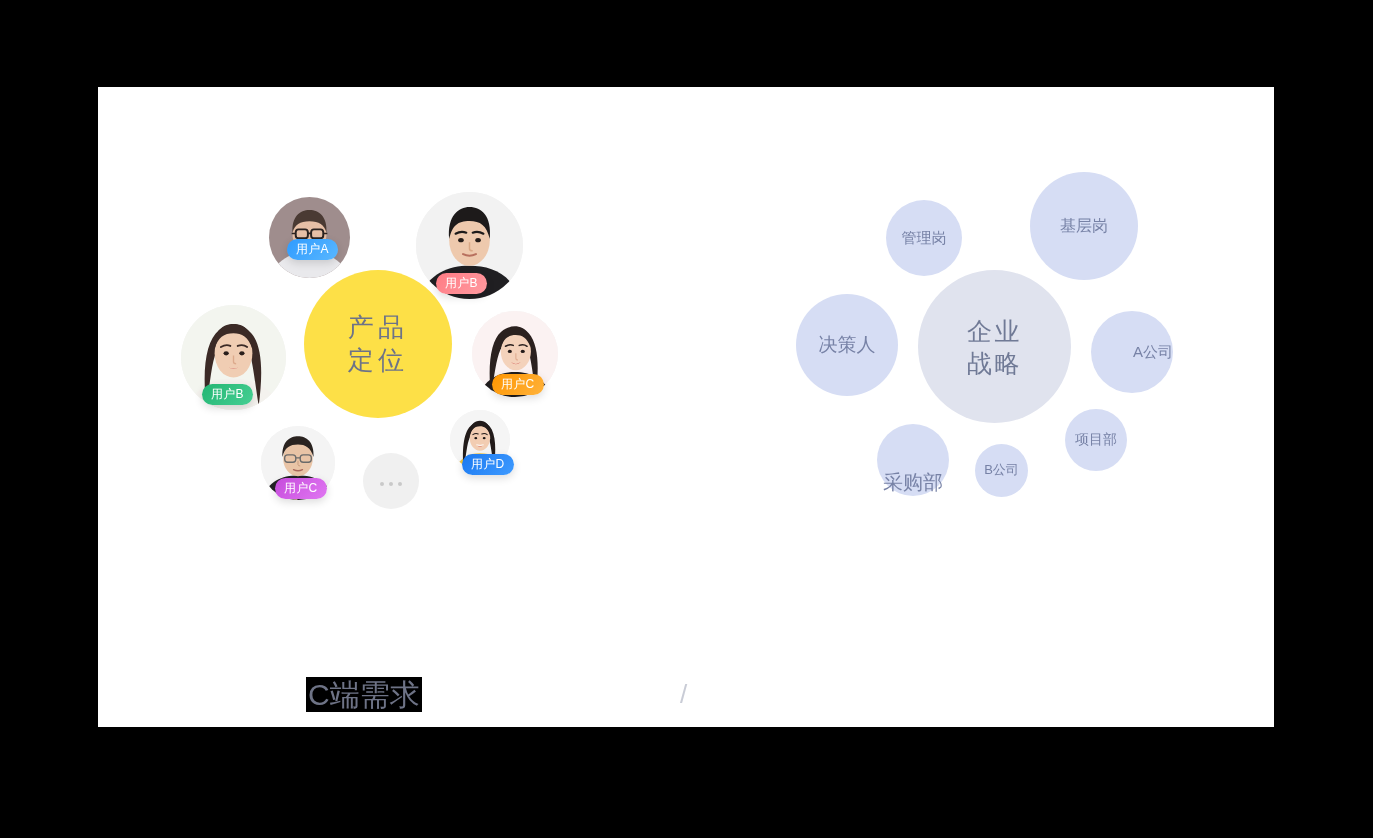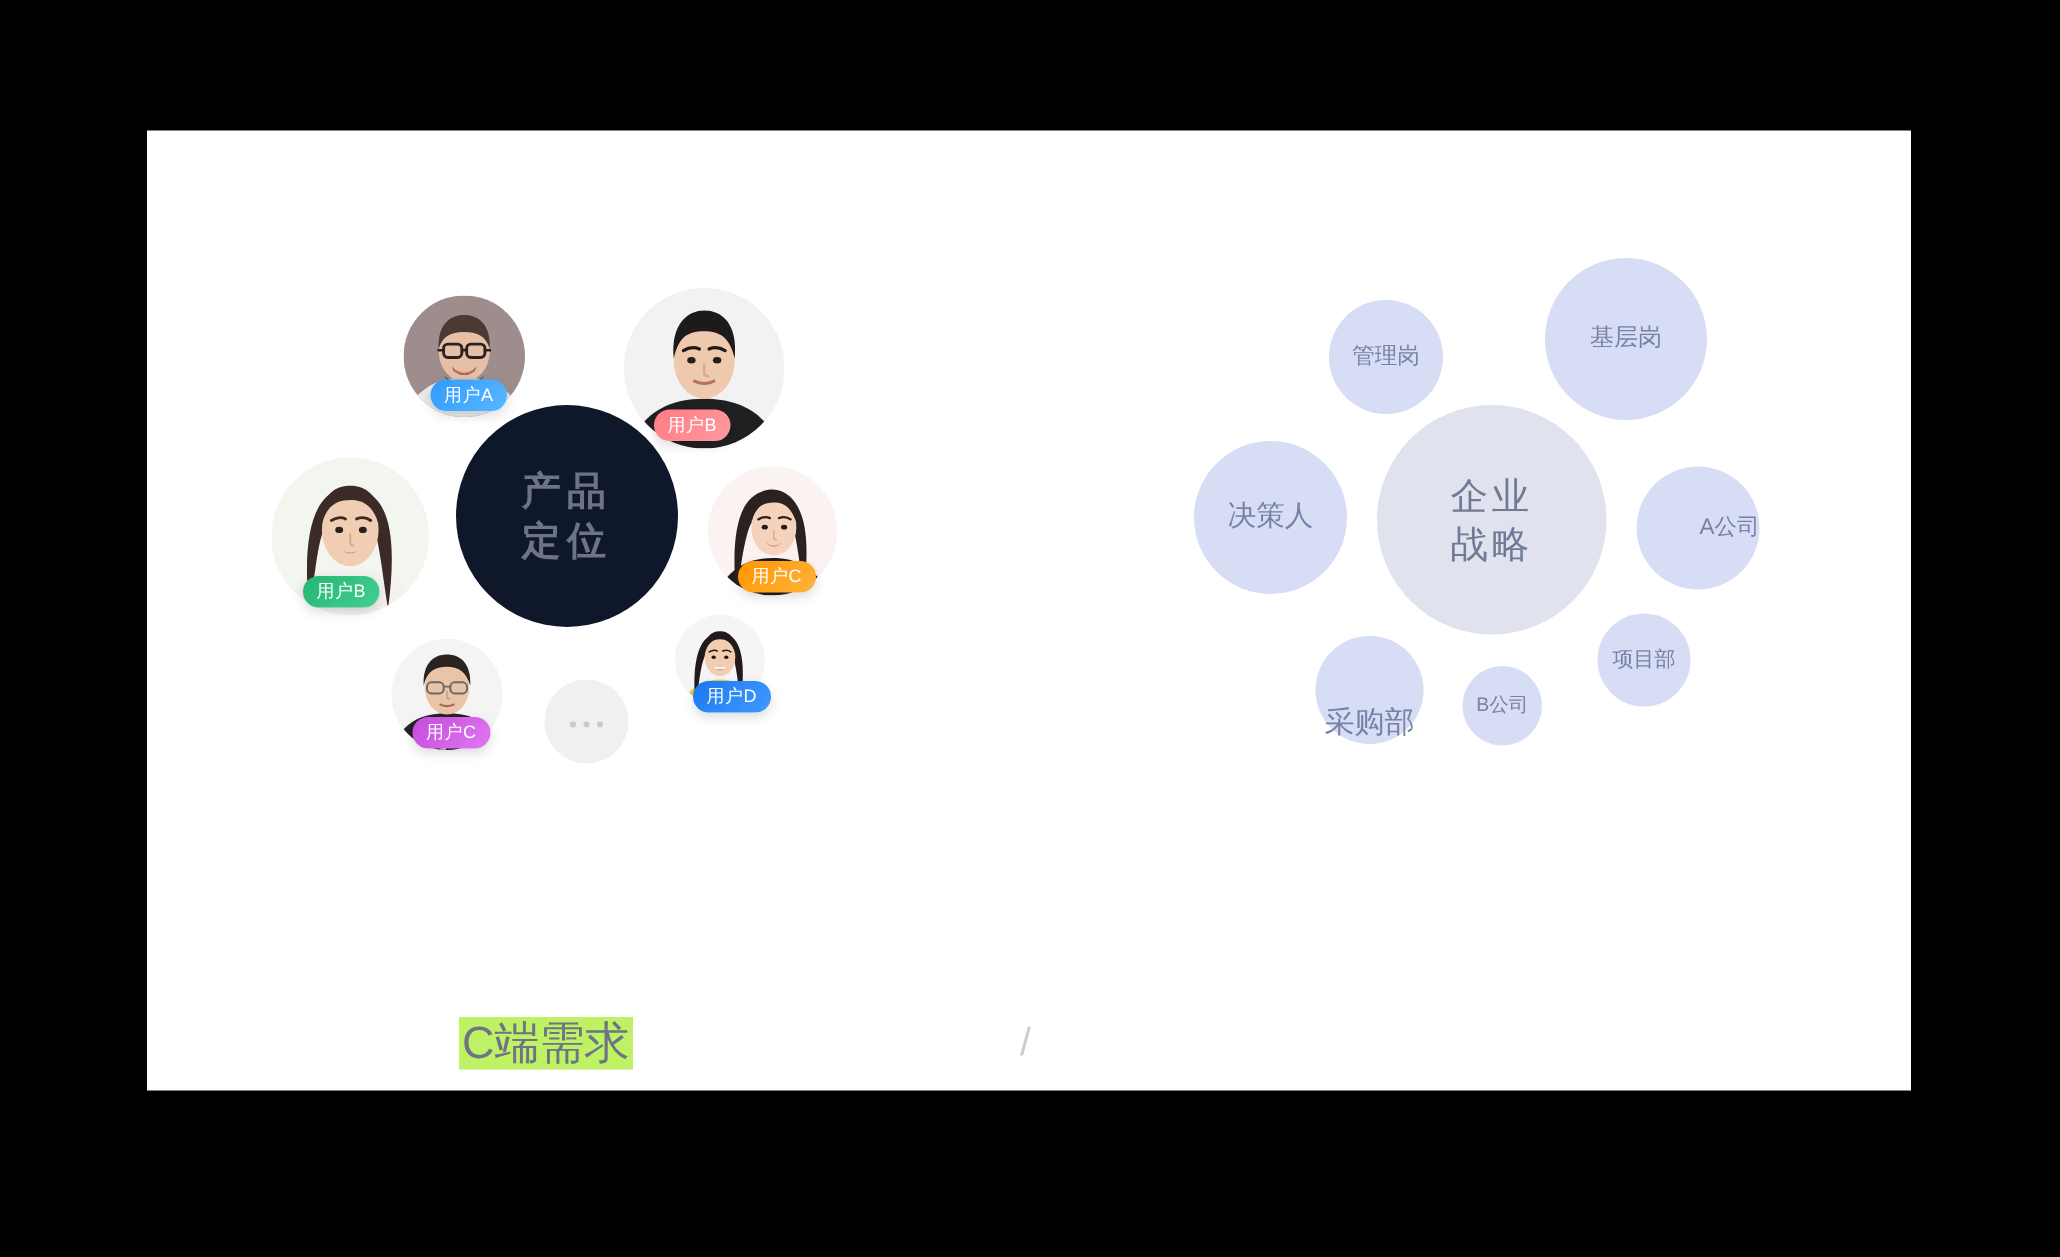--- a/index.html
+++ b/index.html
@@ -7,21 +7,21 @@
 
   .stage{position:relative;width:1373px;height:838px;background:#000;}
 
   .panel{position:absolute;left:98px;top:87px;width:1176px;height:640px;background:#fff;overflow:hidden;}
 
   
   .bubble{position:absolute;border-radius:50%;display:flex;align-items:center;justify-content:center;
           text-align:center;line-height:1.28;box-sizing:border-box;}
 
   
-  .c-core{background:#0f172a;color:#6d7388;font-weight:700;}
+  .c-core{background:#fde047;color:#6d7388;font-weight:400;}
   .c-core span{display:block;letter-spacing:.16em;}
 
   .dots{background:#f0f0f0;}
   .dots i{display:inline-block;width:4px;height:4px;border-radius:50%;background:#c9c9c9;margin:0 2.5px;}
 
   .avatar{position:absolute;border-radius:50%;}
   .avatar .ring{position:absolute;inset:0;border-radius:50%;overflow:hidden;background:#f4f4f4;
                 box-shadow:0 0 0 4px #fff;}
   .avatar svg{display:block;width:100%;height:100%;}
   .glow{position:absolute;border-radius:50%;filter:blur(13px);opacity:.5;z-index:-1;}
@@ -31,21 +31,21 @@
          font-size:12px;padding:0 9px;height:21px;letter-spacing:.3px;}
 
   
   .b-node{background:#d6ddf4;color:#7782a6;}
   .b-core{background:#e0e3ee;color:#707a96;}
   .b-core span{display:block;letter-spacing:.1em;}
 
   
   .foot{position:absolute;left:0;top:572px;width:1176px;height:70px;}
   .foot-label{position:absolute;font-size:30px;color:#6e7386;white-space:nowrap;}
-  .foot-label .hl{background:#bef264;padding:1px 2px;}
+  .foot-label .hl{background:#000000;padding:1px 2px;}
   .foot-sep{position:absolute;font-size:26px;color:#c9ccd6;}
 </style>
 </head>
 <body>
 
 <div class="stage">
   <div class="panel">
 
     <div>
 
@@ -70,21 +70,21 @@
             <path d="M29 44 C28 24 38 16 50 16 C62 16 72 24 71 44 C68 34 62 30 50 30 C38 30 32 34 29 44 Z" fill="#4a3a33"></path>
             <path d="M40 58 C44 66 56 66 60 58 C58 68 42 68 40 58 Z" fill="#4a3a33"></path>
             <path d="M34 66 C40 74 60 74 66 66 C64 76 36 76 34 66 Z" fill="#4a3a33" opacity=".85"></path>
             <rect x="33" y="40" width="15" height="11" rx="3.5" fill="none" stroke="#2b2321" stroke-width="2.4"></rect>
             <rect x="52" y="40" width="15" height="11" rx="3.5" fill="none" stroke="#2b2321" stroke-width="2.4"></rect>
             <path d="M48 45 h4" stroke="#2b2321" stroke-width="2.2"></path>
             <path d="M33 45 h-5 M67 45 h5" stroke="#2b2321" stroke-width="2"></path>
             <path d="M42 62 q8 5 16 0" stroke="#b9705f" stroke-width="2" fill="none" stroke-linecap="round"></path>
           </svg>
         </div>
-        <div class="badge" style="left:18px;top:56px;background:linear-gradient(135deg,#2f9bff,#59b7ff);justify-content:flex-end;">
+        <div class="badge" style="left:18px;top:42px;background:linear-gradient(135deg,#2f9bff,#59b7ff);justify-content:flex-end;">
           <span>用户A</span>
         </div>
       </div>
 
       <div class="avatar" style="left:318px;top:105px;width:107px;height:107px;">
         <div class="glow" style="left:8px;top:14px;right:8px;bottom:-4px;background:#ffb3b8;"></div>
         <div class="ring">
           <svg viewBox="0 0 100 100" preserveAspectRatio="xMidYMid slice" aria-hidden="true">
             <rect width="100" height="100" fill="#f2f2f2"></rect>
             <path d="M2 100 C12 76 30 69 50 69 C70 69 88 76 98 100 Z" fill="#201f22"></path>

